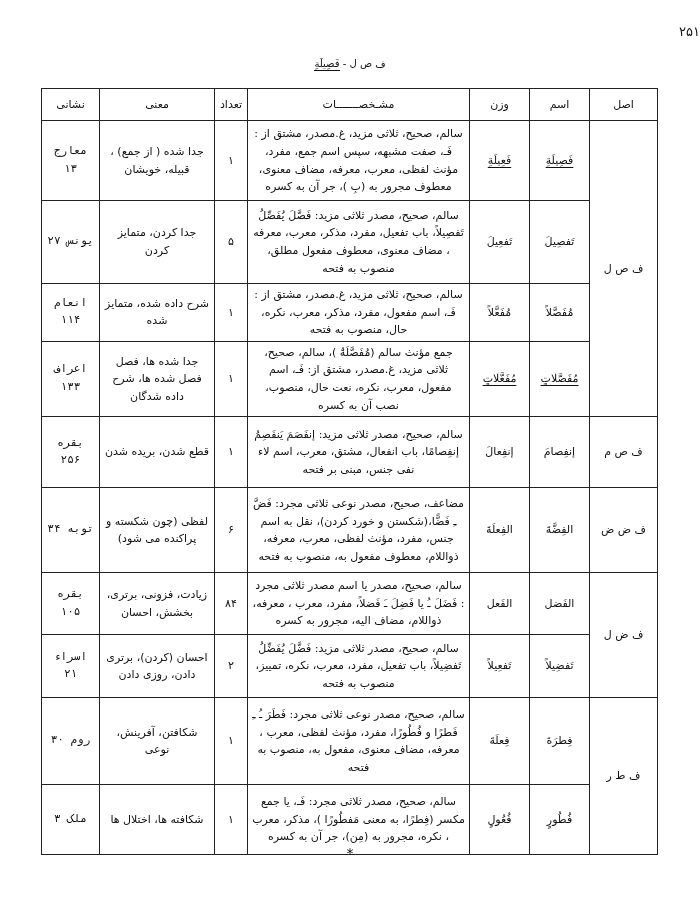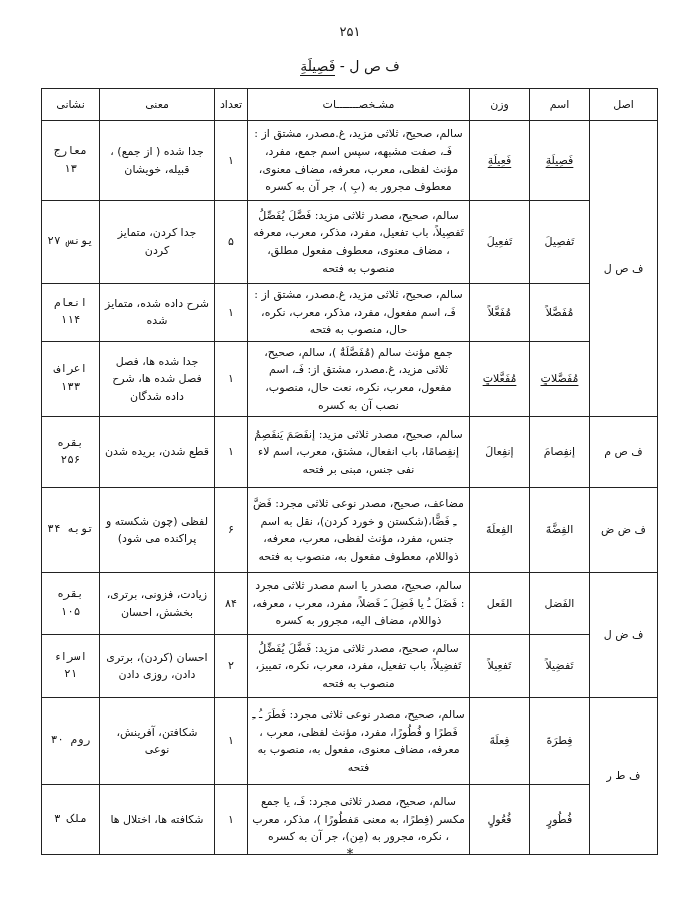--- a/index.html
+++ b/index.html
@@ -3,25 +3,25 @@
 <meta charset="utf-8">
 <style>
   html,body{margin:0;padding:0;background:#ffffff;}
   body{
     width:700px;height:905px;position:relative;
     font-family:"DejaVu Sans",sans-serif;color:#111;
     direction:rtl;
   }
   .page-number{
     position:absolute;top:24px;left:0;right:0;
-    text-align:center;font-size:13px;letter-spacing:1px;
+    font-size:13px;letter-spacing:1px;
   }
   .doc-title{
     position:absolute;top:58px;left:0;right:0;
-    text-align:center;font-size:14px;
+    text-align:center;font-size:10px;
   }
   .doc-title .ulw{border-bottom:1px solid #111;padding-bottom:1px;}
   table.main{
     position:absolute;top:88px;right:42px;
     width:616px;border-collapse:collapse;table-layout:fixed;
     direction:rtl;
   }
   table.main td, table.main th{
     border:1px solid #222;
     font-weight:normal;
@@ -30,21 +30,21 @@
     font-size:11px;line-height:1.6;
     overflow:hidden;
   }
   th{font-size:12px;}
   td.specs{font-size:10.5px;line-height:1.62;padding:2px 6px;}
   td.ism, td.vazn{font-size:12.5px;}
   td.asl{font-size:12px;vertical-align:top;padding-top:8px;}
   td.count{font-size:12px;}
   td.meaning{font-size:11px;}
   td.addr{font-size:11px;font-family:Liberation Mono, monospace;}
-  .ul{ text-decoration:underline; text-underline-offset:3px; }
+  .ul{ text-decoration:underline; text-underline-offset:3px;font-family:Liberation Serif, serif; }
   tbody tr:nth-child(1){height:80px;}
   tbody tr:nth-child(2){height:83px;}
   tbody tr:nth-child(3){height:57px;}
   tbody tr:nth-child(4){height:67px;}
   tbody tr:nth-child(5){height:71px;}
   tbody tr:nth-child(6){height:85px;}
   tbody tr:nth-child(7){height:62px;}
   tbody tr:nth-child(8){height:63px;}
   tbody tr:nth-child(9){height:87px;}
   tbody tr:nth-child(10){height:70px;}

